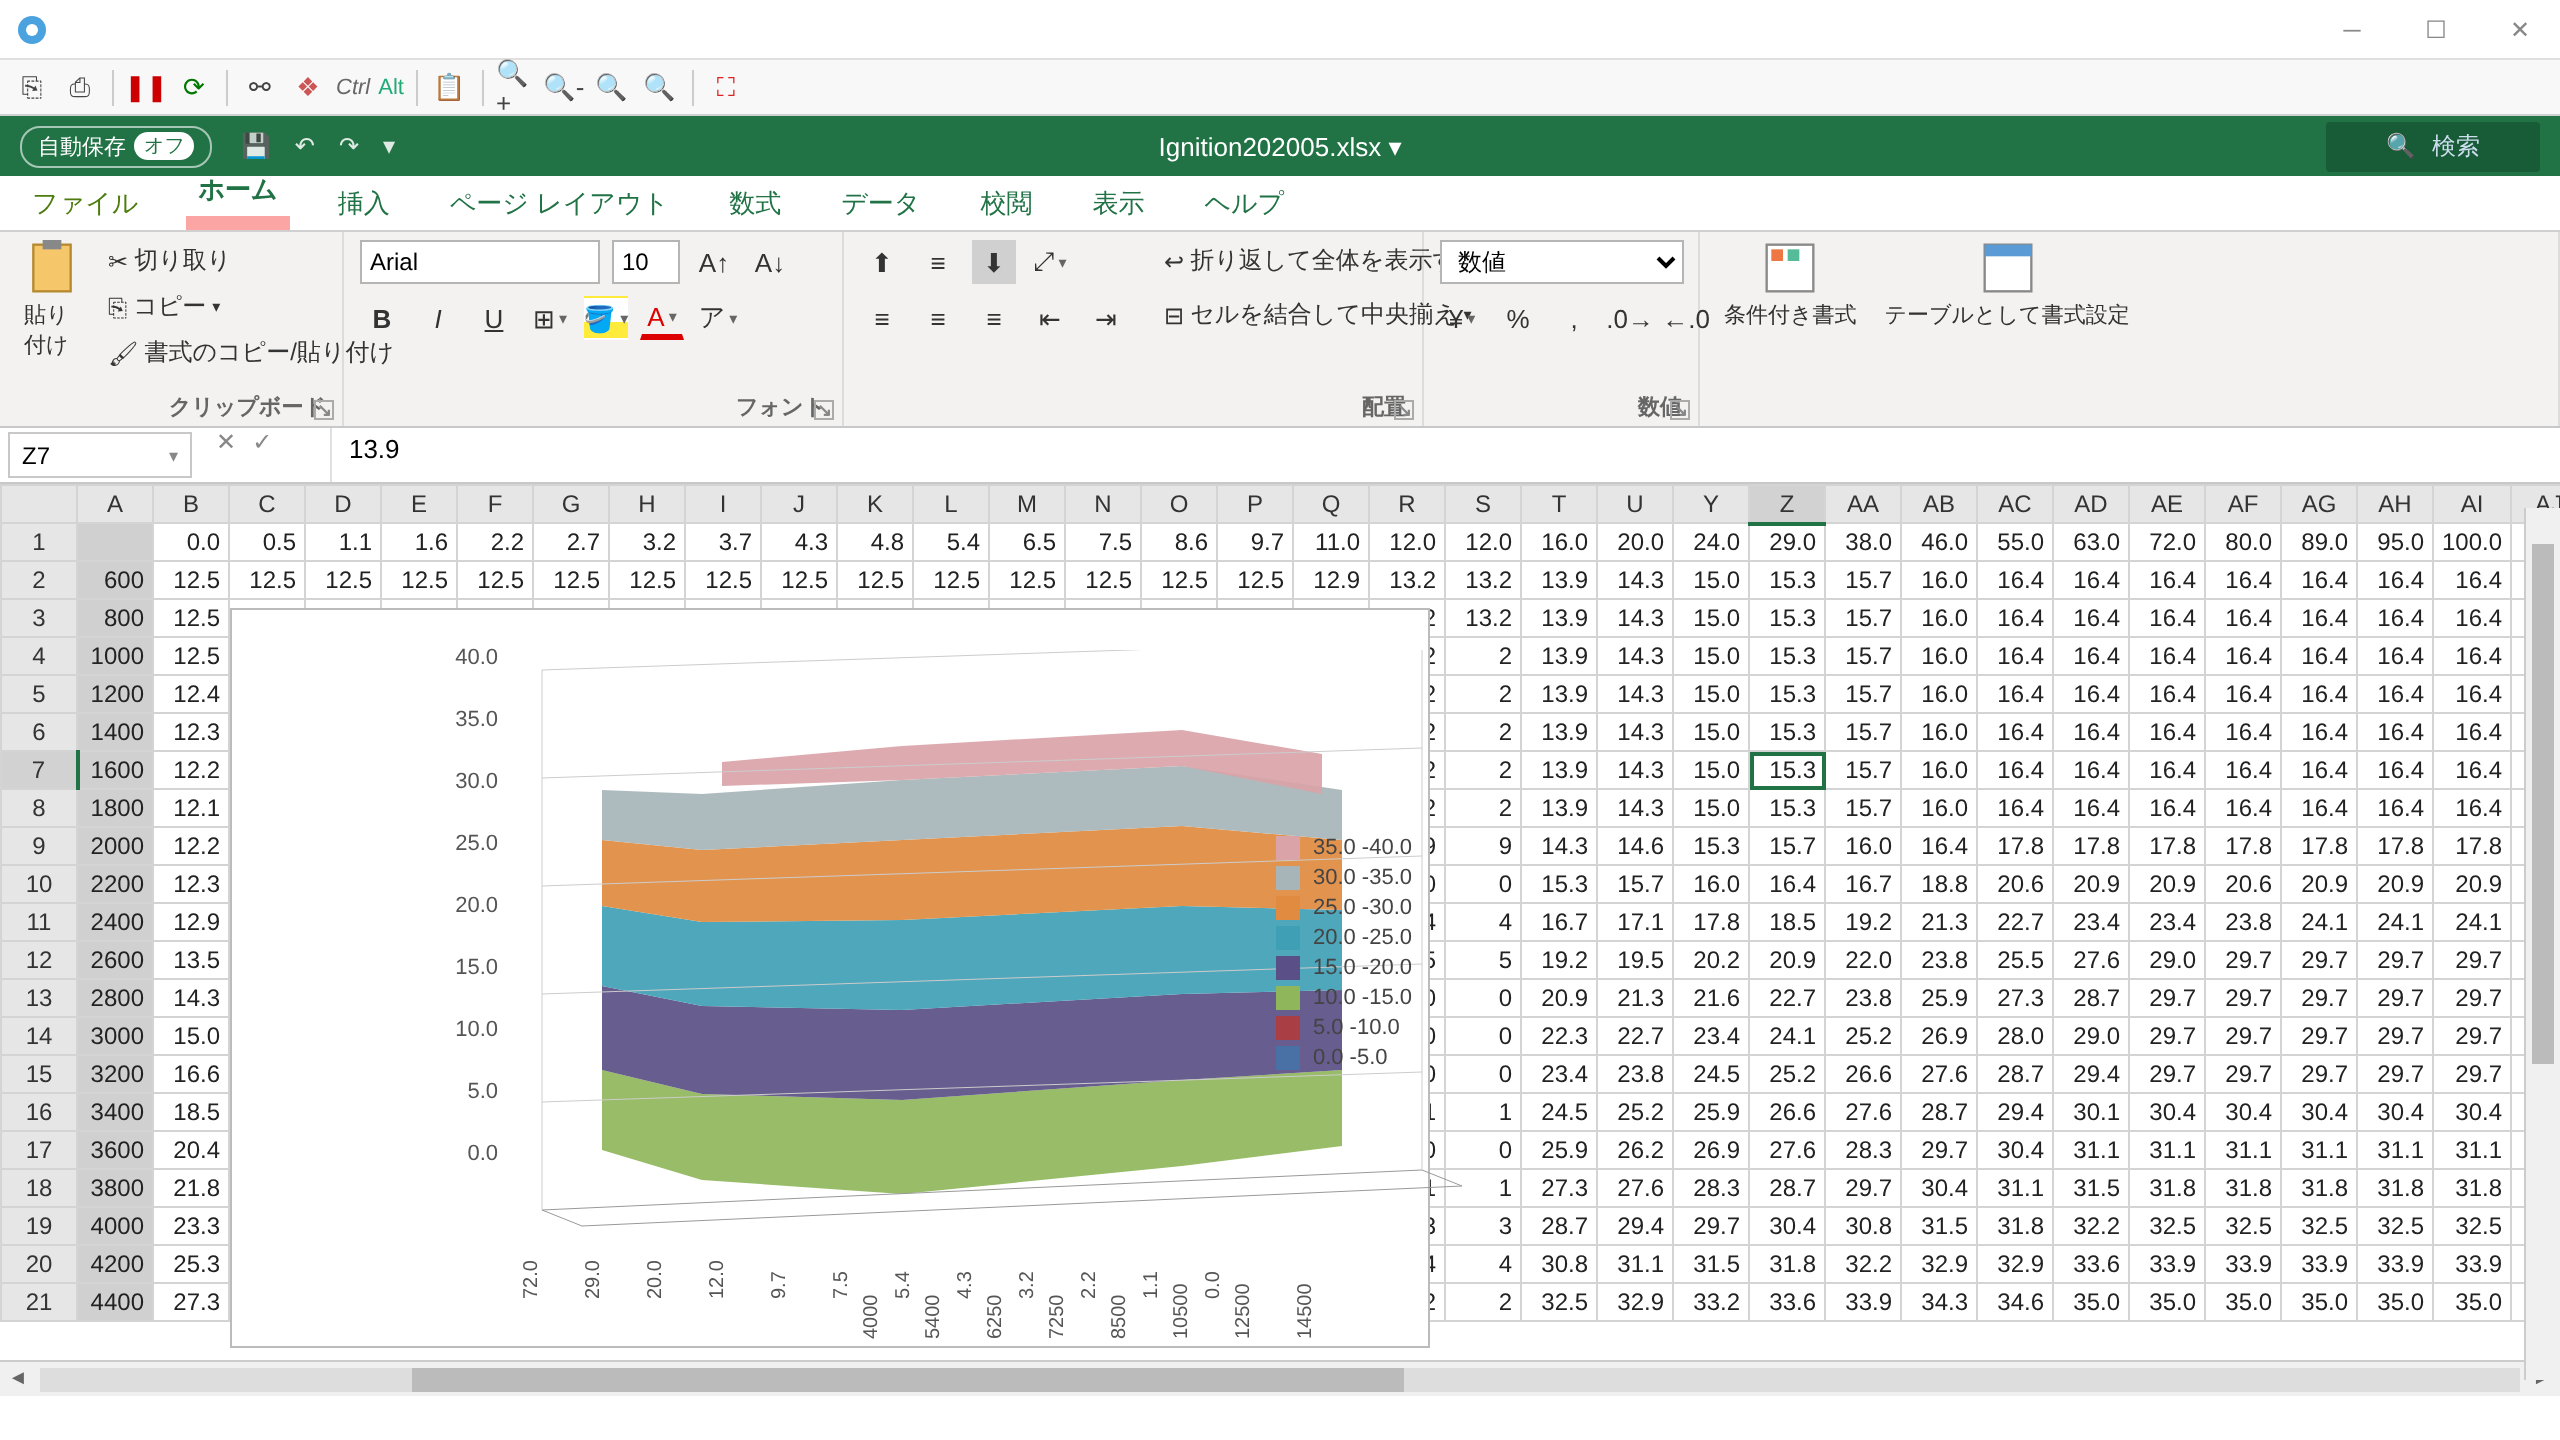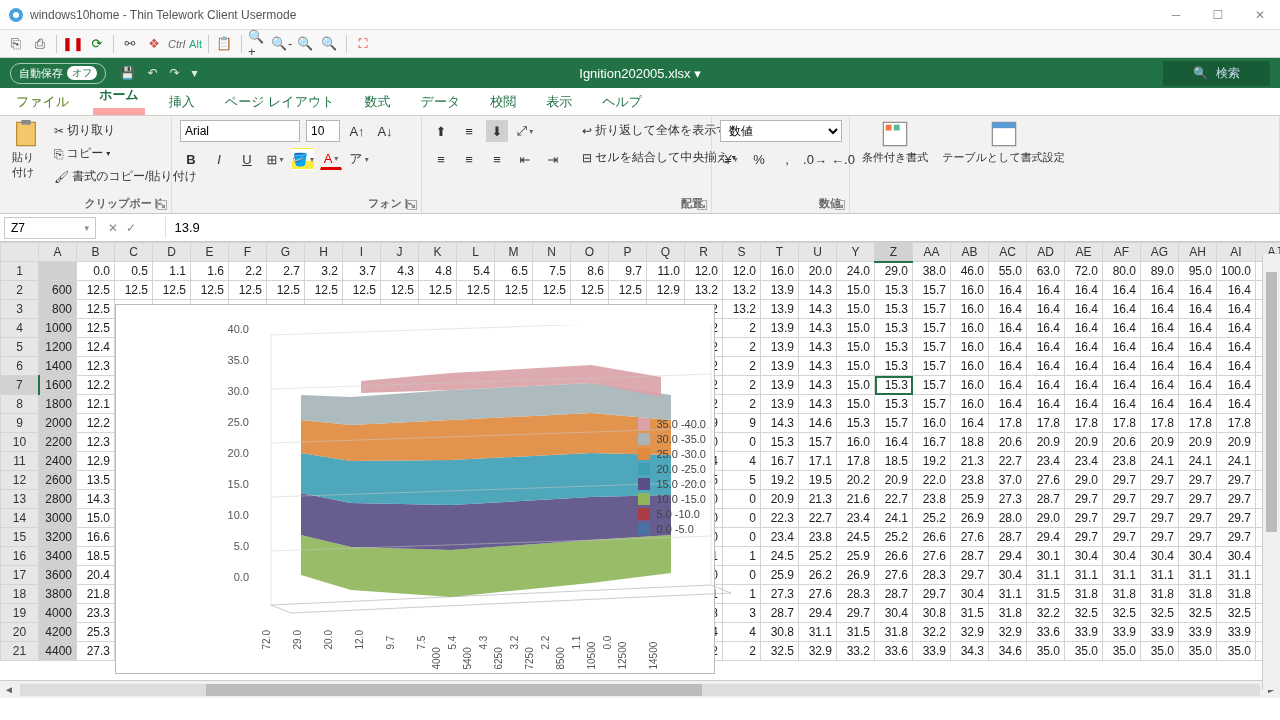--- a/index.html
+++ b/index.html
@@ -47,21 +47,21 @@
 
 .styles-grid { display: grid; grid-template-columns: repeat(3, 92px); gap: 3px; }
 .style-cell { border: 1px solid #bbb; padding: 3px 6px; font-size: 11px; text-align: left; height: 22px; display: flex; align-items: center; }
 .sc-normal { background: #fff; }
 .sc-neutral { background: #ffeb9c; color: #9c6500; }
 .sc-bad { background: #ffc7ce; color: #9c0006; }
 .sc-memo { background: #fff; color: #333; }
 .sc-link { background: #fff; color: #d68b00; }
 .sc-calc { background: #fcd5b4; color: #974706; }
 
-.formula-bar { height: 28px; display: flex; align-items: center; border-bottom: 1px solid #c8c8c8; background: #fff; }
+.formula-bar { height: 28px; display: flex; border-bottom: 1px solid #c8c8c8; background: #fff; }
 .name-box { width: 92px; border: 1px solid #c8c8c8; padding: 3px 6px; margin: 2px 4px; font-size: 12px; display: flex; align-items: center; }
 .name-box::after { content: "▾"; margin-left: auto; font-size: 9px; color: #888; }
 .fb-btns { display: flex; gap: 8px; padding: 0 8px; color: #888; }
 .fx-label { font-style: italic; color: #666; padding: 0 6px; margin-top: 38px; }
 .fb-input { flex: 1; padding: 3px 8px; font-size: 13px; border-left: 1px solid #e0e0e0; }
 
 .sheet-area { position: relative; height: 438px; overflow: hidden; }
 .grid { border-collapse: collapse; font-size: 12px; }
 .grid th, .grid td { border: 1px solid #d4d4d4; padding: 1px 4px; text-align: right; height: 19px; min-width: 38px; color: #222; }
 .grid th { background: #e6e6e6; font-weight: normal; text-align: center; color: #333; }
@@ -93,21 +93,20 @@
 </head>
 <body>
 
 <div class="titlebar">
   <span class="icon">
     <svg viewBox="0 0 16 16">
         <circle cx="8" cy="8" r="7" fill="#4aa3df"></circle>
         <circle cx="8" cy="8" r="3" fill="#fff"></circle>
       </svg>
   </span>
-  <span class="title">windows10home - Thin Telework Client Usermode</span>
   <div class="winbtns">
     <span>─</span>
     <span>☐</span>
     <span>✕</span>
   </div>
 </div>
 
 <div class="toolbar1">
   <span class="tbtn">⎘</span>
   <span class="tbtn">⎙</span>
@@ -768,21 +767,21 @@
           <td class="rowdata"></td>
           <td class="rowdata"></td>
           <td class="rowdata">5</td>
           <td class="rowdata">5</td>
           <td class="rowdata">19.2</td>
           <td class="rowdata">19.5</td>
           <td class="rowdata">20.2</td>
           <td class="rowdata">20.9</td>
           <td class="rowdata">22.0</td>
           <td class="rowdata">23.8</td>
-          <td class="rowdata">37.0</td>
+          <td class="rowdata">25.5</td>
           <td class="rowdata">27.6</td>
           <td class="rowdata">29.0</td>
           <td class="rowdata">29.7</td>
           <td class="rowdata">29.7</td>
           <td class="rowdata">29.7</td>
           <td class="rowdata">29.7</td>
           <td class="rowdata"></td>
         </tr>
       </tbody>
       <tbody>

